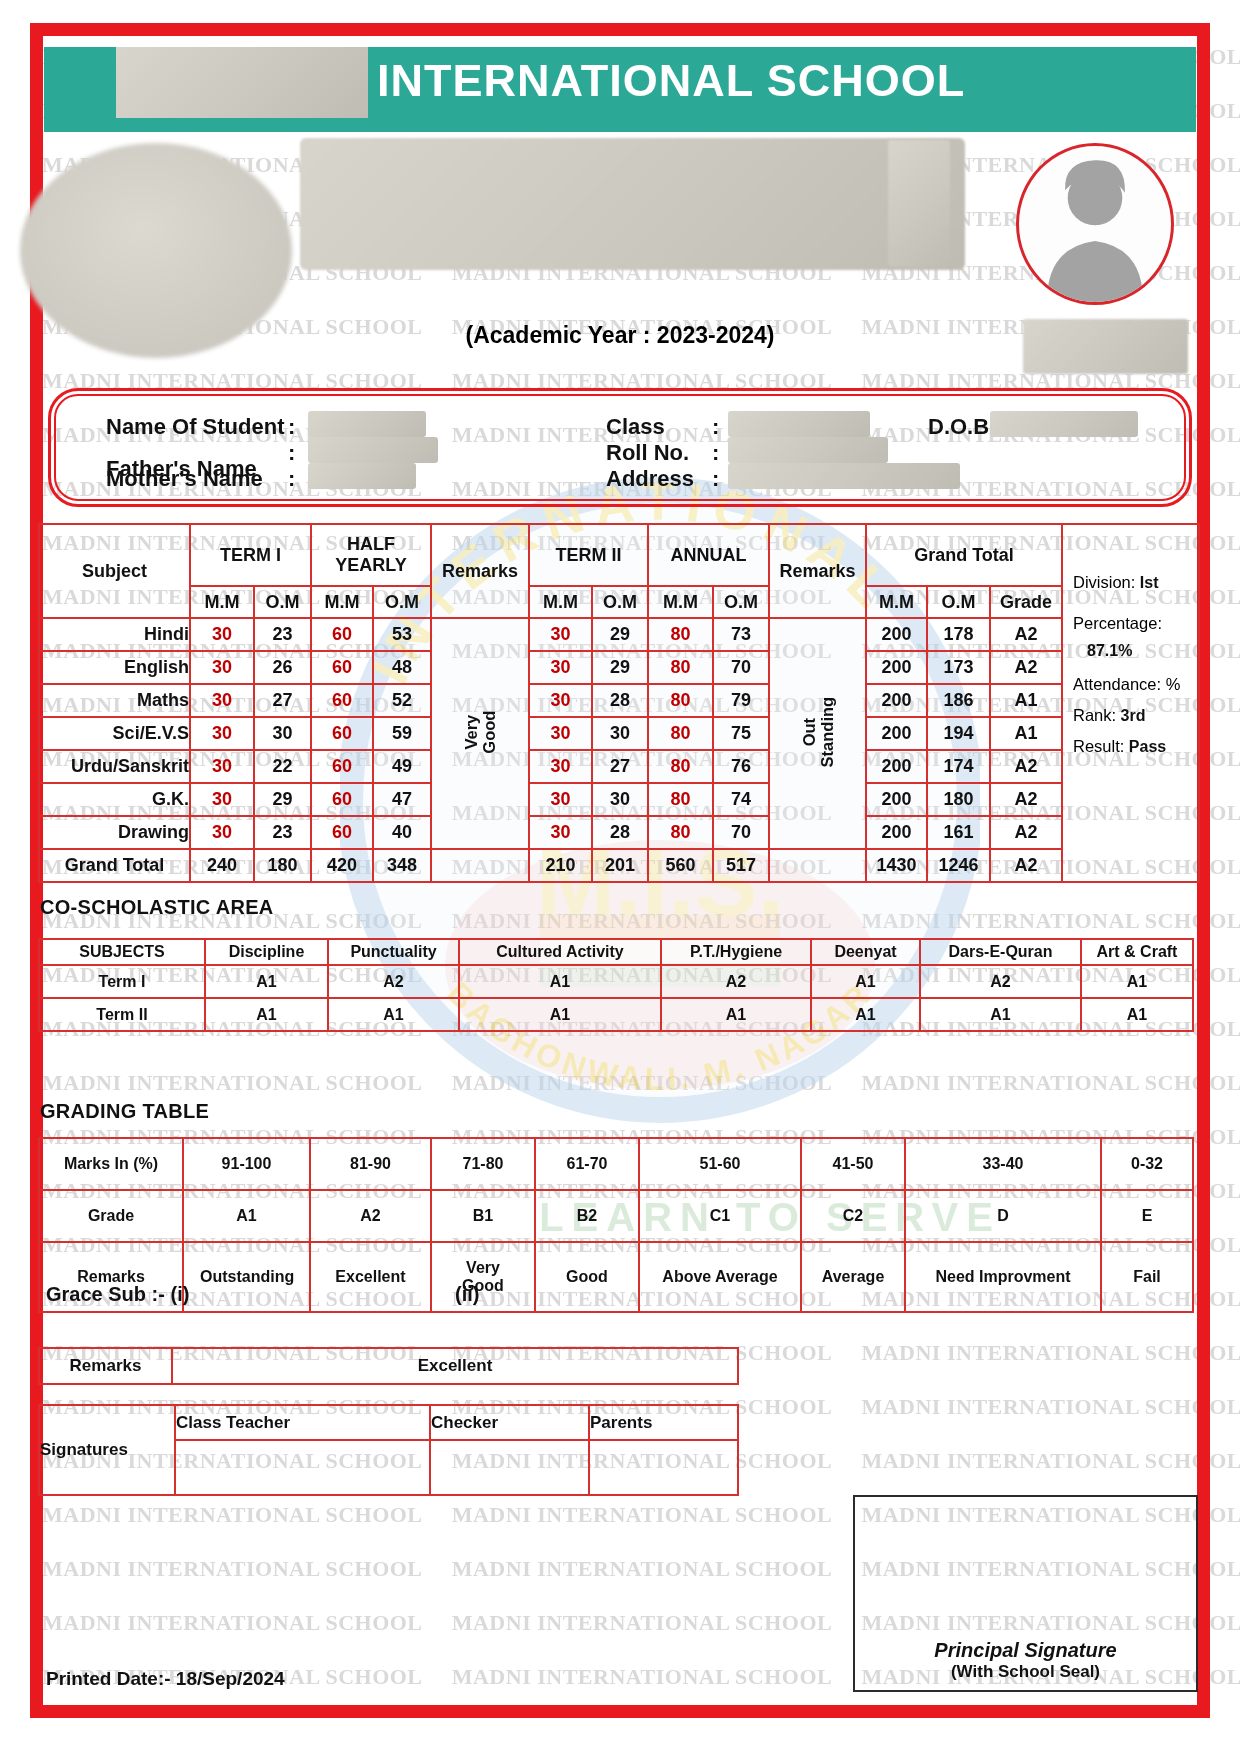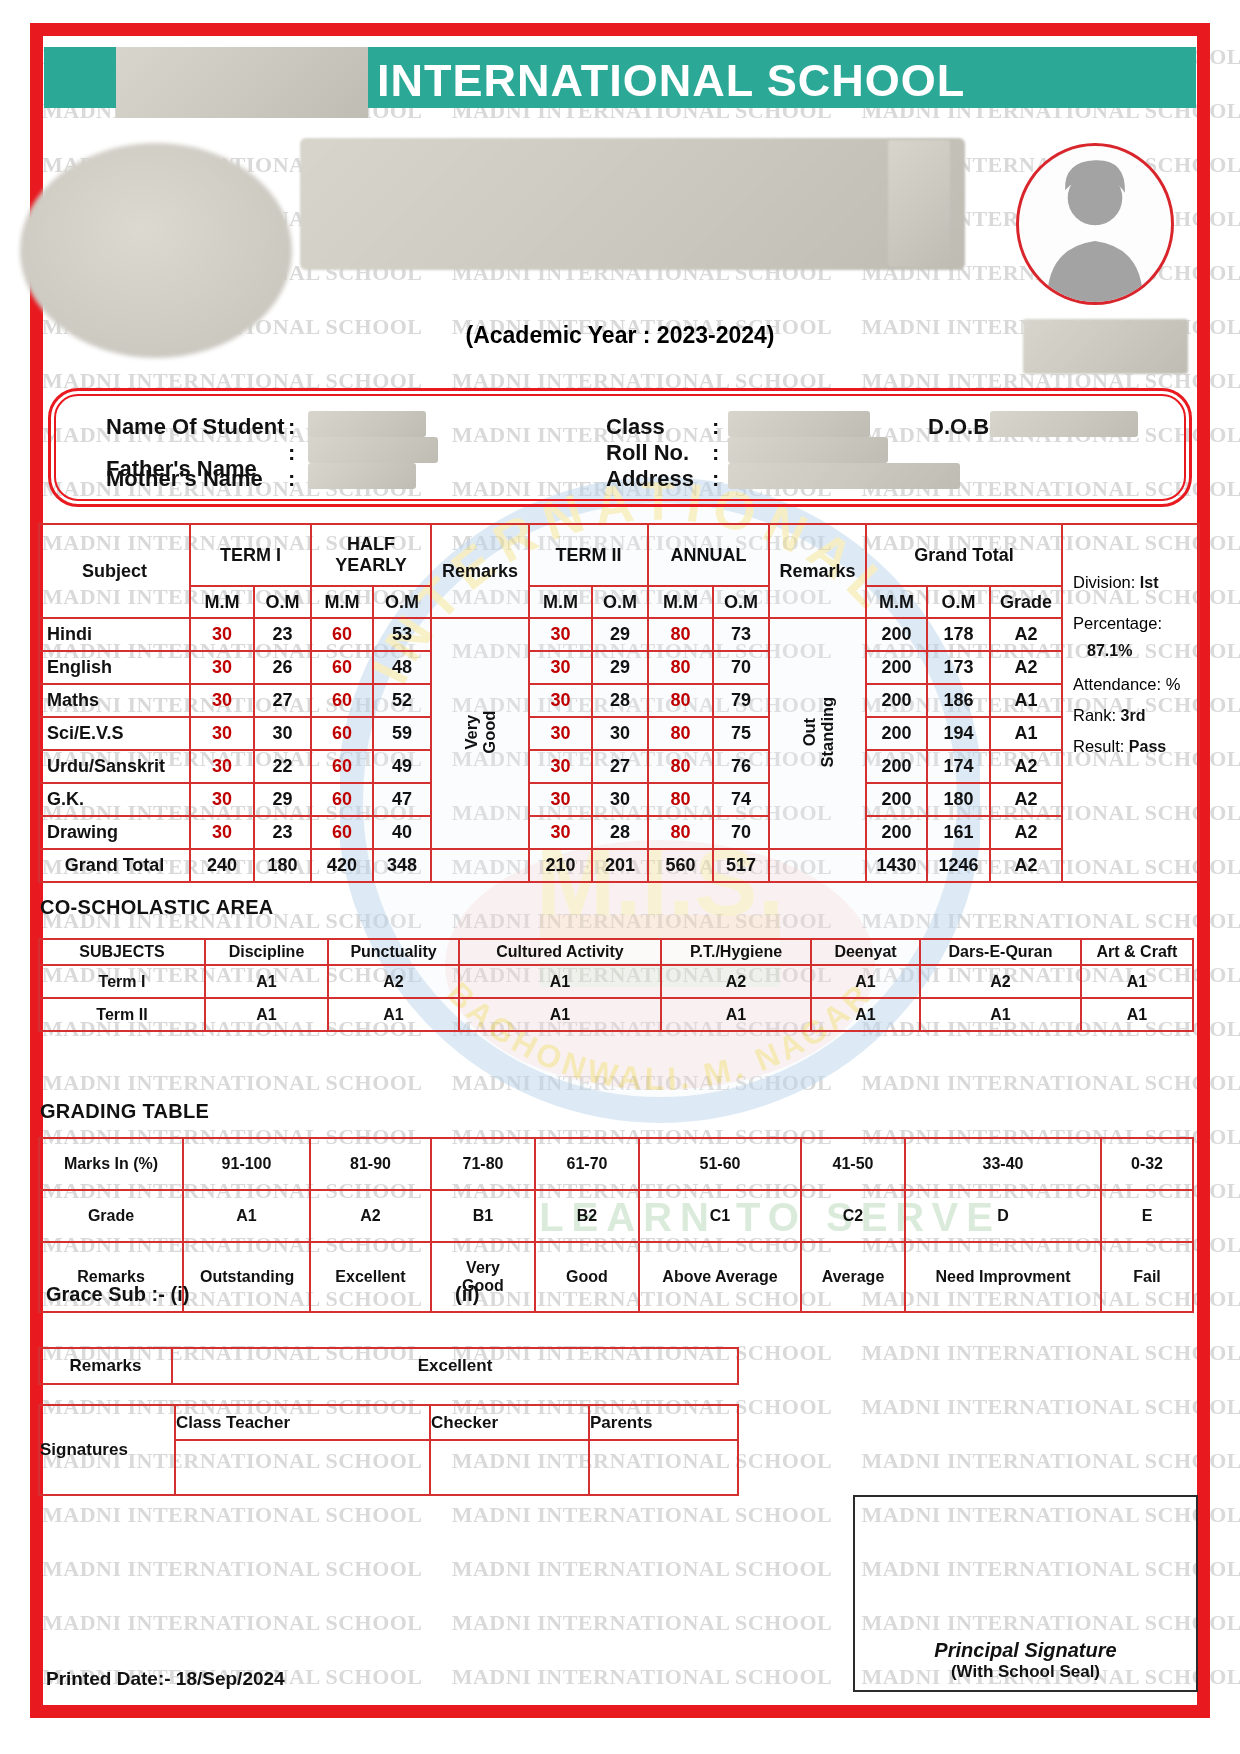--- a/index.html
+++ b/index.html
@@ -9,21 +9,21 @@
   .wm-layer{position:absolute;left:42px;top:30px;width:1270px;z-index:0;}
   .wm-row{height:54px;display:flex;justify-content:space-between;align-items:center;padding-right:70px;}
   .wm-row span{font-family:"Liberation Serif", serif;font-weight:700;font-size:22px;color:#d9d9d9;
                letter-spacing:.5px;white-space:nowrap;}
   .emblem{position:absolute;left:340px;top:420px;width:640px;height:760px;z-index:0;opacity:.5;}
   .motto-wm{position:absolute;left:470px;top:1195px;width:600px;z-index:0;text-align:center;
             font-size:40px;font-weight:800;letter-spacing:8px;color:#d5e8d5;opacity:.85;}
   
   .frame{position:absolute;left:30px;top:23px;width:1180px;height:1695px;border:13px solid #e8191f;
          box-sizing:border-box;z-index:1;pointer-events:none;}
-  .banner{position:absolute;left:44px;top:47px;width:1152px;height:61px;background:#2ca897;z-index:2;}
+  .banner{position:absolute;left:44px;top:47px;width:1152px;height:85px;background:#2ca897;z-index:2;}
   .banner-title{position:absolute;left:333px;top:8px;font-size:45px;font-weight:800;color:#ffffff;
                 letter-spacing:1px;white-space:nowrap;}
   .redact{background:linear-gradient(135deg,#d8d5cd 0%,#cbc8c0 55%,#bfbcb4 100%);border-radius:3px;}
   .banner-redact{position:absolute;left:72px;top:0;width:252px;height:71px;border-radius:0;}
   .hdr-rect{position:absolute;left:300px;top:138px;width:665px;height:132px;z-index:2;border-radius:6px;filter:blur(1px);}
   .hdr-ellipse{position:absolute;left:20px;top:143px;width:272px;height:215px;z-index:2;border-radius:50%;
                background:radial-gradient(ellipse at 45% 40%,#dcd9d1 0%,#ccc9c1 70%,#c0bdb5 100%);filter:blur(2px);}
   .photo-side-rect{position:absolute;left:888px;top:140px;width:62px;height:127px;z-index:2;filter:blur(1px);}
   .photo-frame{position:absolute;left:1016px;top:143px;width:158px;height:162px;z-index:3;border:3px solid #d8262c;
                border-radius:50%;overflow:hidden;background:#fdfdfd;box-sizing:border-box;}
@@ -41,21 +41,21 @@
   .info-box-inner{position:absolute;inset:3px;border:2px solid #e8191f;border-radius:24px;}
   .info-lbl{position:absolute;font-size:22px;font-weight:600;white-space:nowrap;}
   .info-redact{position:absolute;height:26px;filter:blur(.5px);}
   
   table{border-collapse:collapse;table-layout:fixed;background:transparent;}
   .marks-table{position:absolute;left:38px;top:523px;width:1160px;z-index:3;}
   .marks-table td,.marks-table th{border:2px solid #d43030;padding:0;text-align:center;
         font-size:18px;overflow:hidden;background:transparent;}
   .marks-table .h1{height:62px;} .marks-table .h2{height:32px;} .marks-table .dr{height:33px;}
   th{font-weight:800;}
-  td.subj{text-align:left;padding-left:7px;font-weight:700;}
+  td.subj{text-align:right;font-weight:700;}
   td.mmred{color:#c00000;font-weight:800;}
   td.omv{font-weight:600;}
   tr.gtr td{font-weight:800;}
   td.remcell{position:relative;}
   .vert{transform:rotate(-90deg);display:inline-block;text-align:center;font-weight:700;
         font-size:16.5px;line-height:1.1;}
   .vert.w1{width:48px;} .vert.w2{width:76px;}
   td.sidecell{vertical-align:top;text-align:left;}
   .side-panel{padding:48px 8px 0 10px;display:flex;flex-direction:column;font-size:16px;}
   .side-line{white-space:nowrap;}

